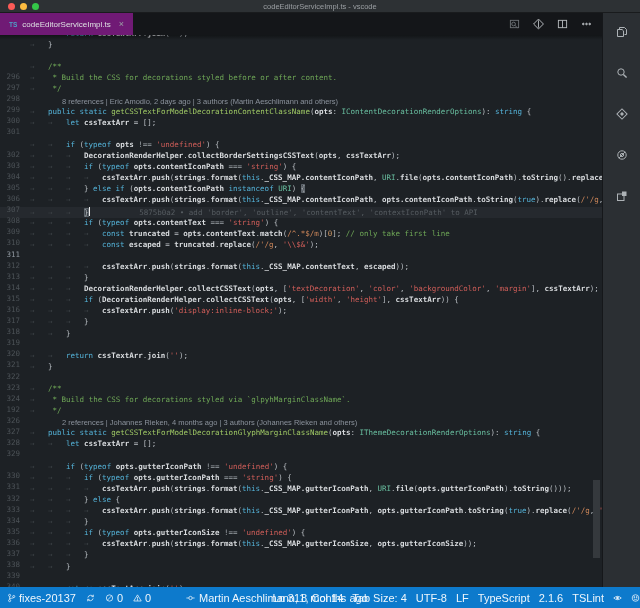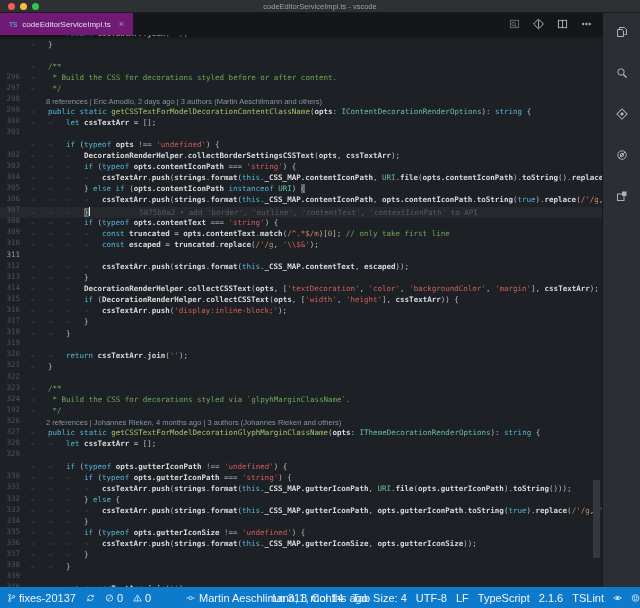--- a/index.html
+++ b/index.html
@@ -46,21 +46,21 @@
   .typ { color:#69bfa0; }
   .idn { color:#d8dbde; font-weight:bold; }
   .pln { color:#b9bec3; }
   .cmt { color:#6fa857; }
   .rex { color:#d0885a; }
   .num-lit { color:#d19a66; }
   .op  { color:#9aa0a5; }
   .gst { color:#565c61; }
   .brk { background:#383e44; box-shadow:inset 0 0 0 1px #5f666d; border-radius:1px; }
   .crs { display:inline-block; width:1px; height:9px; background:#ececec; vertical-align:-1px; }
-  .lensrow { height:11.1px; line-height:12px; padding-left:46px; font-family:"Liberation Sans",sans-serif; font-size:7.5px; color:#8b929c; white-space:nowrap; }
+  .lensrow { height:11.1px; line-height:12px; padding-left:62px; font-family:"Liberation Sans",sans-serif; font-size:7.5px; color:#8b929c; white-space:nowrap; }
   #vscroll { position:absolute; right:2px; top:445px; width:7px; height:78px; background:rgba(140,145,150,.22); z-index:6; }
 
   
   #statusbar { position:absolute; left:0; bottom:0; width:640px; height:21px; background:#0d7acc; display:flex; align-items:center; font-size:11px; color:#eef6fc; }
   .sb-left { display:flex; align-items:center; gap:10px; padding-left:7px; }
   .sb-item { display:flex; align-items:center; gap:3px; white-space:nowrap; }
   .sb-blame { position:absolute; left:186px; display:flex; align-items:center; gap:4px; white-space:nowrap; }
   .sb-right { position:absolute; right:0; display:flex; align-items:center; gap:9px; }
   .sbicon { display:flex; align-items:center; justify-content:center; width:9px; height:9px; color:#eef6fc; }
   .sbicon svg { display:block; }

